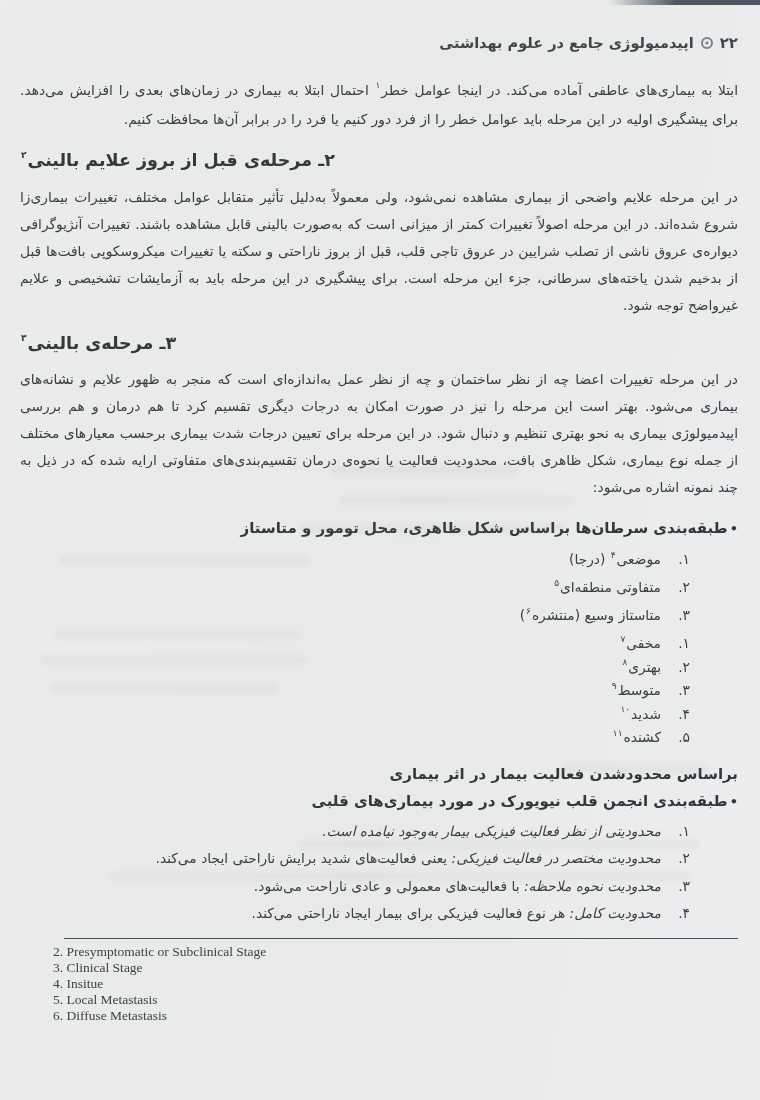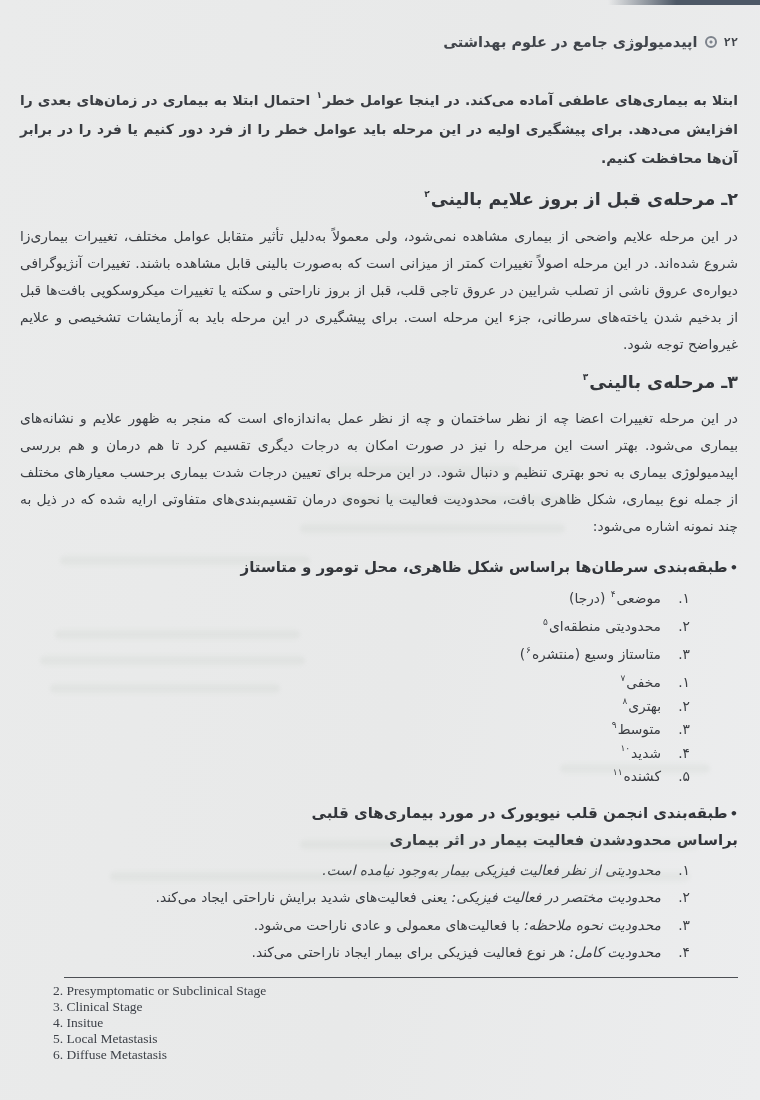--- a/index.html
+++ b/index.html
@@ -24,37 +24,37 @@
     position:absolute; height:9px; border-radius:5px;
     background:#94a394; opacity:0.09; filter:blur(2px); pointer-events:none;
   }
   
   .header-row {
     display:flex; align-items:center; gap:7px;
     justify-content:flex-start; 
     font-weight:bold; font-size:14.5px; color:#41454b;
     margin-bottom:24px;
   }
-  .page-num { font-size:12px; letter-spacing:1px;font-family:Liberation Mono, monospace; }
+  .page-num { font-size:15px; letter-spacing:1px; }
   .ornament {
     width:12px; height:12px; border-radius:50%;
     border:2px solid #7d838c; box-sizing:border-box;
     background:radial-gradient(circle at 50% 50%, #7d838c 25%, transparent 30%);
     display:inline-block;
   }
   
   .para {
     font-size:13.8px; line-height:27px; text-align:justify;
     color:#3a3d42;
   }
-  .para.first { line-height:29px; margin-top:36px;font-weight:bold; }
+  .para.first { line-height:29px; margin-top:24px; }
   sup.fnref { font-size:9px; line-height:0; position:relative; top:-1px; padding:0 1px; }
   
   .sec-heading {
-    text-align:right; font-weight:bold; font-size:17.5px; color:#34373c;
+    text-align:left; font-weight:bold; font-size:17.5px; color:#34373c;
     margin:16px 0 8px 0;
   }
   .sec-heading.second { margin-top:4px; }
   
   .list-heading {
     font-weight:bold; font-size:15px; line-height:27px; color:#33363b;
     margin-top:11px;
   }
   .list-heading .bullet { font-size:13px; margin-left:2px; }
   .lh-line { display:block; }
@@ -113,21 +113,21 @@
   <div class="list-heading">
     <span class="lh-line"><span class="bullet">•</span><span>طبقه‌بندی سرطان‌ها براساس شکل ظاهری، محل تومور و متاستاز</span></span>
   </div>
   <ol class="fa-list cancer-list">
     <li>
         <span class="num">۱.</span>
         <span><span>موضعی</span><sup class="fnref">۴</sup><span> (درجا)</span></span>
       </li>
     <li>
         <span class="num">۲.</span>
-        <span><span>محدودیتی منطقه‌ای</span><sup class="fnref">۵</sup><span></span></span>
+        <span><span>متفاوتی منطقه‌ای</span><sup class="fnref">۵</sup><span></span></span>
       </li>
     <li>
         <span class="num">۳.</span>
         <span><span>متاستاز وسیع (منتشره</span><sup class="fnref">۶</sup><span>)</span></span>
       </li>
   </ol>
 
   <ol class="fa-list severity-list">
     <li>
         <span class="num">۱.</span>
@@ -145,22 +145,22 @@
         <span class="num">۴.</span>
         <span><span>شدید</span><sup class="fnref">۱۰</sup></span>
       </li>
     <li>
         <span class="num">۵.</span>
         <span><span>کشنده</span><sup class="fnref">۱۱</sup></span>
       </li>
   </ol>
 
   <div class="list-heading">
+    <span class="lh-line">براساس محدودشدن فعالیت بیمار در اثر بیماری</span>
     <span class="lh-line"><span class="bullet">•</span><span>طبقه‌بندی انجمن قلب نیویورک در مورد بیماری‌های قلبی</span></span>
-    <span class="lh-line">براساس محدودشدن فعالیت بیمار در اثر بیماری</span>
   </div>
   <ol class="fa-list nyha-list">
     <li>
         <span class="num">۱.</span>
         <span><span class="nyha-lead">محدودیتی از نظر فعالیت فیزیکی بیمار به‌وجود نیامده است.</span><span></span></span>
       </li>
     <li>
         <span class="num">۲.</span>
         <span><span class="nyha-lead">محدودیت مختصر در فعالیت فیزیکی:</span><span> یعنی فعالیت‌های شدید برایش ناراحتی ایجاد می‌کند.</span></span>
       </li>

